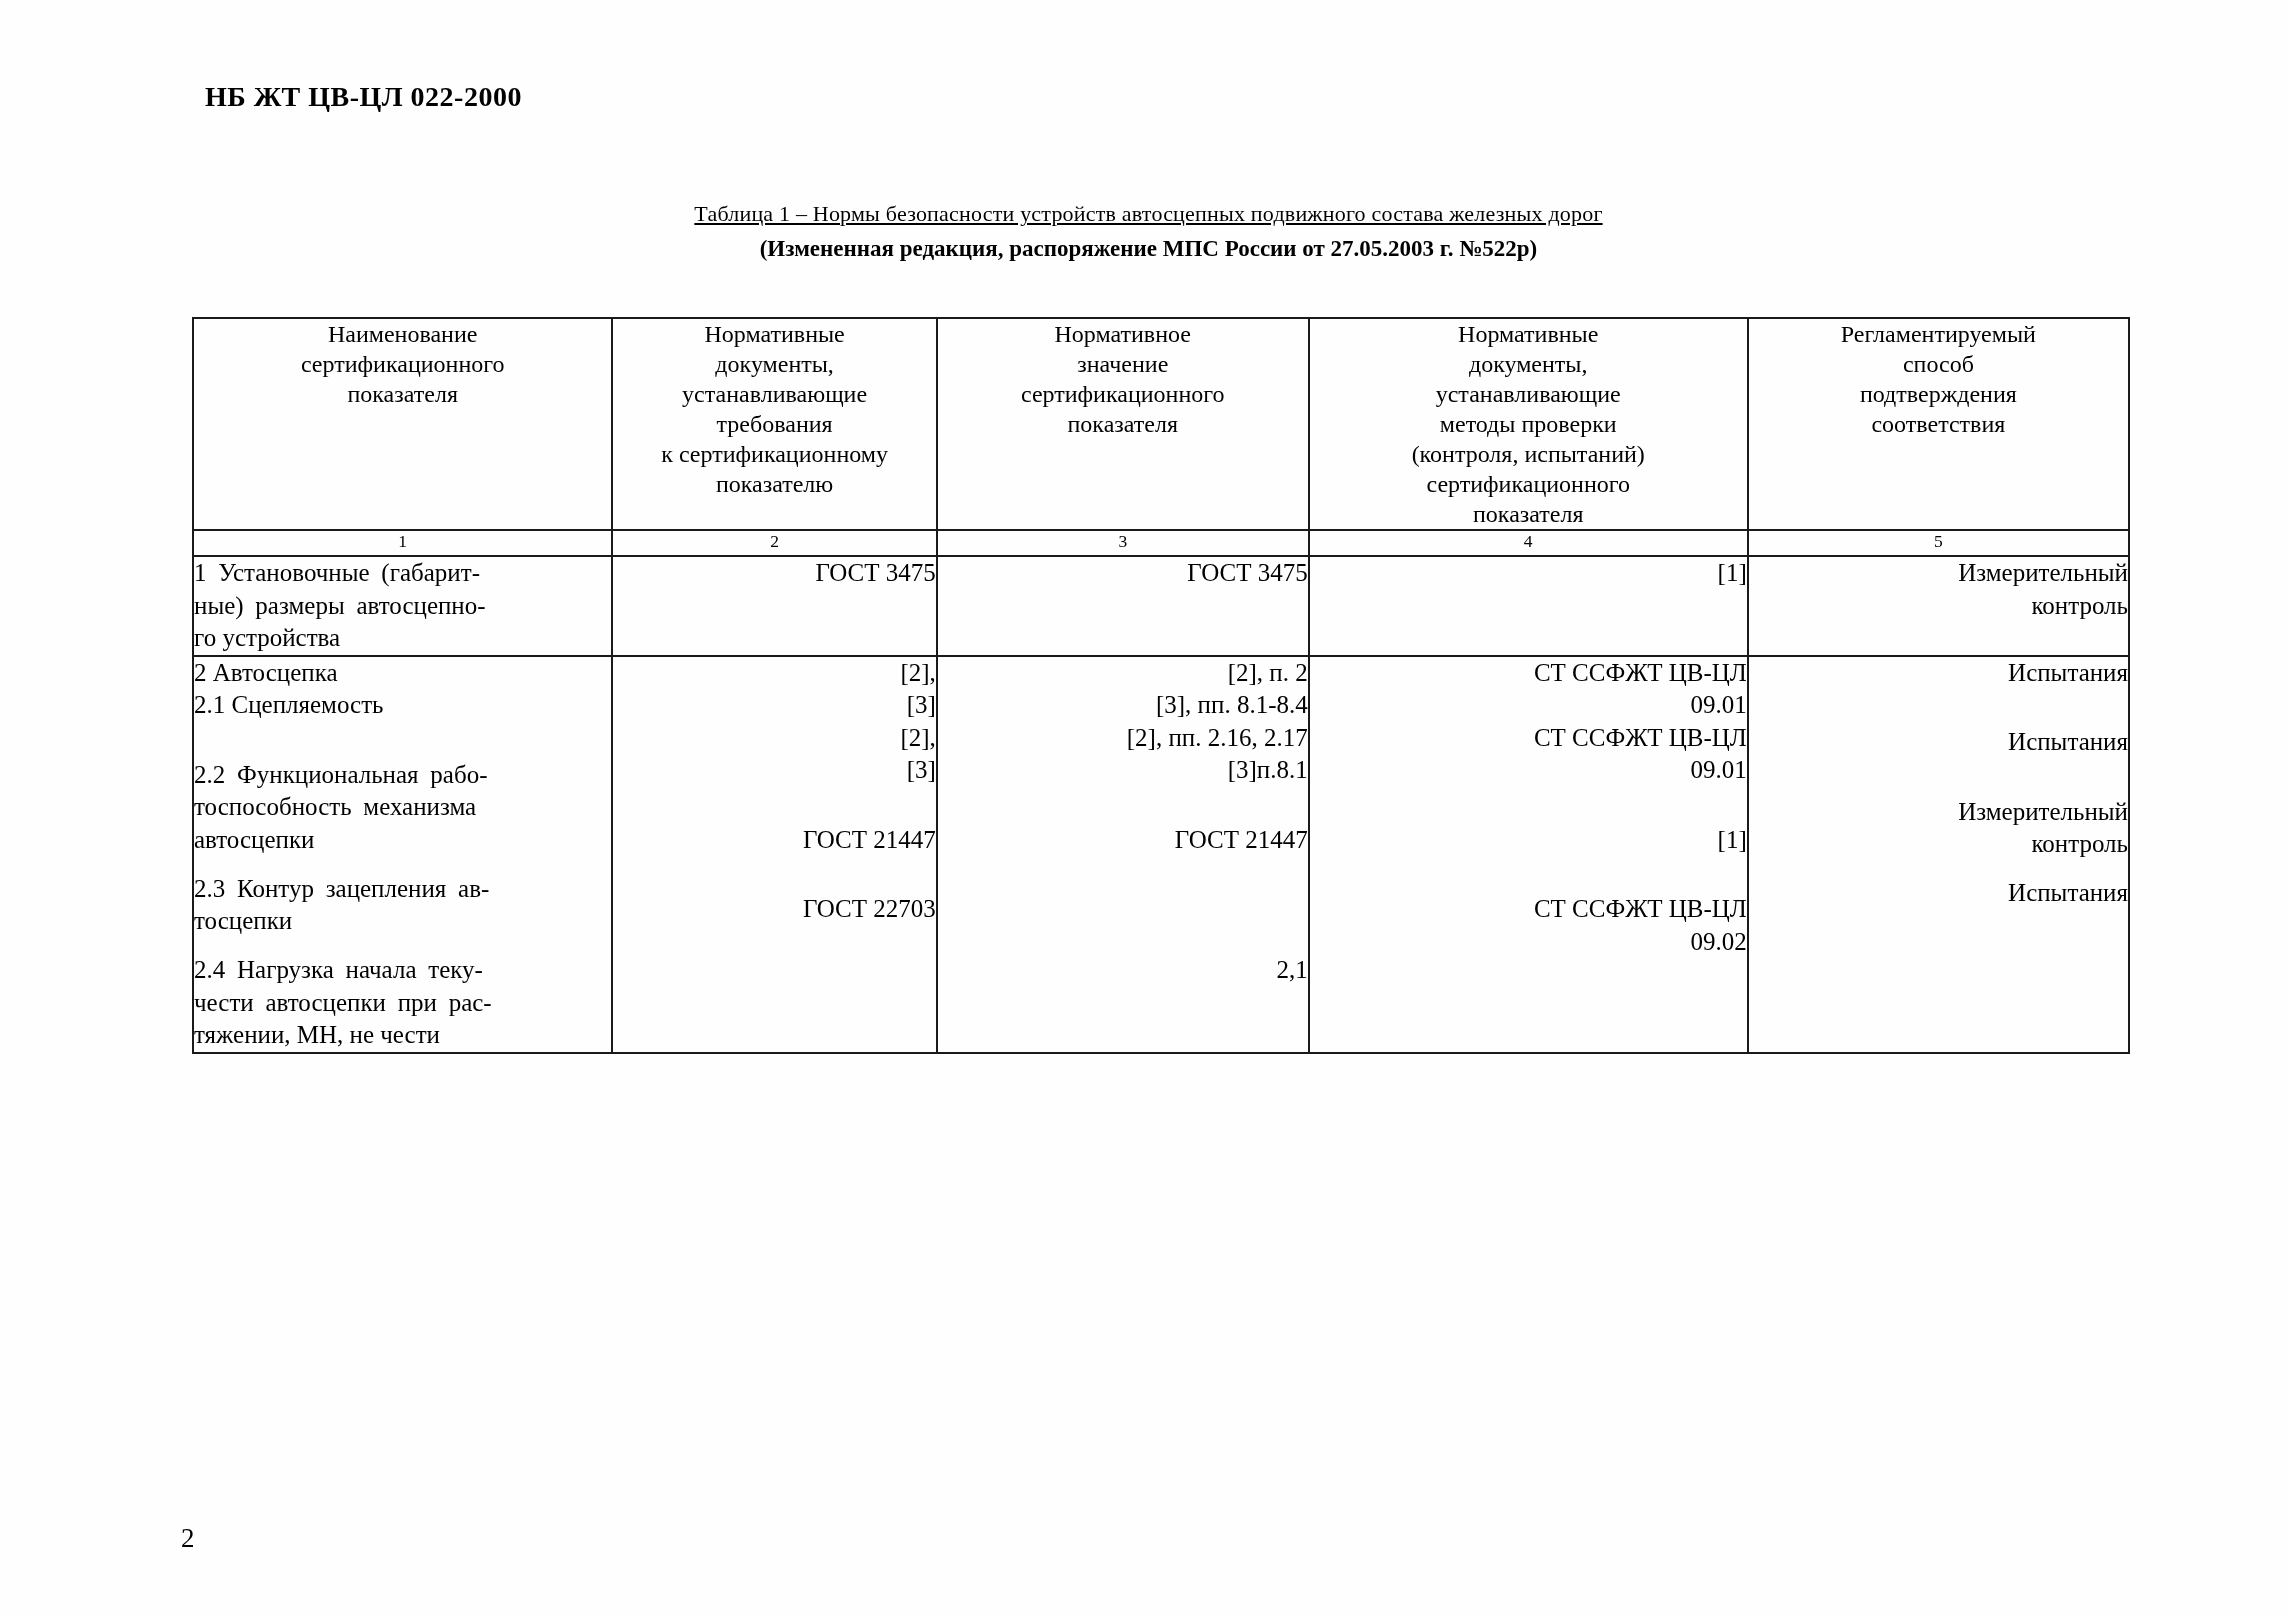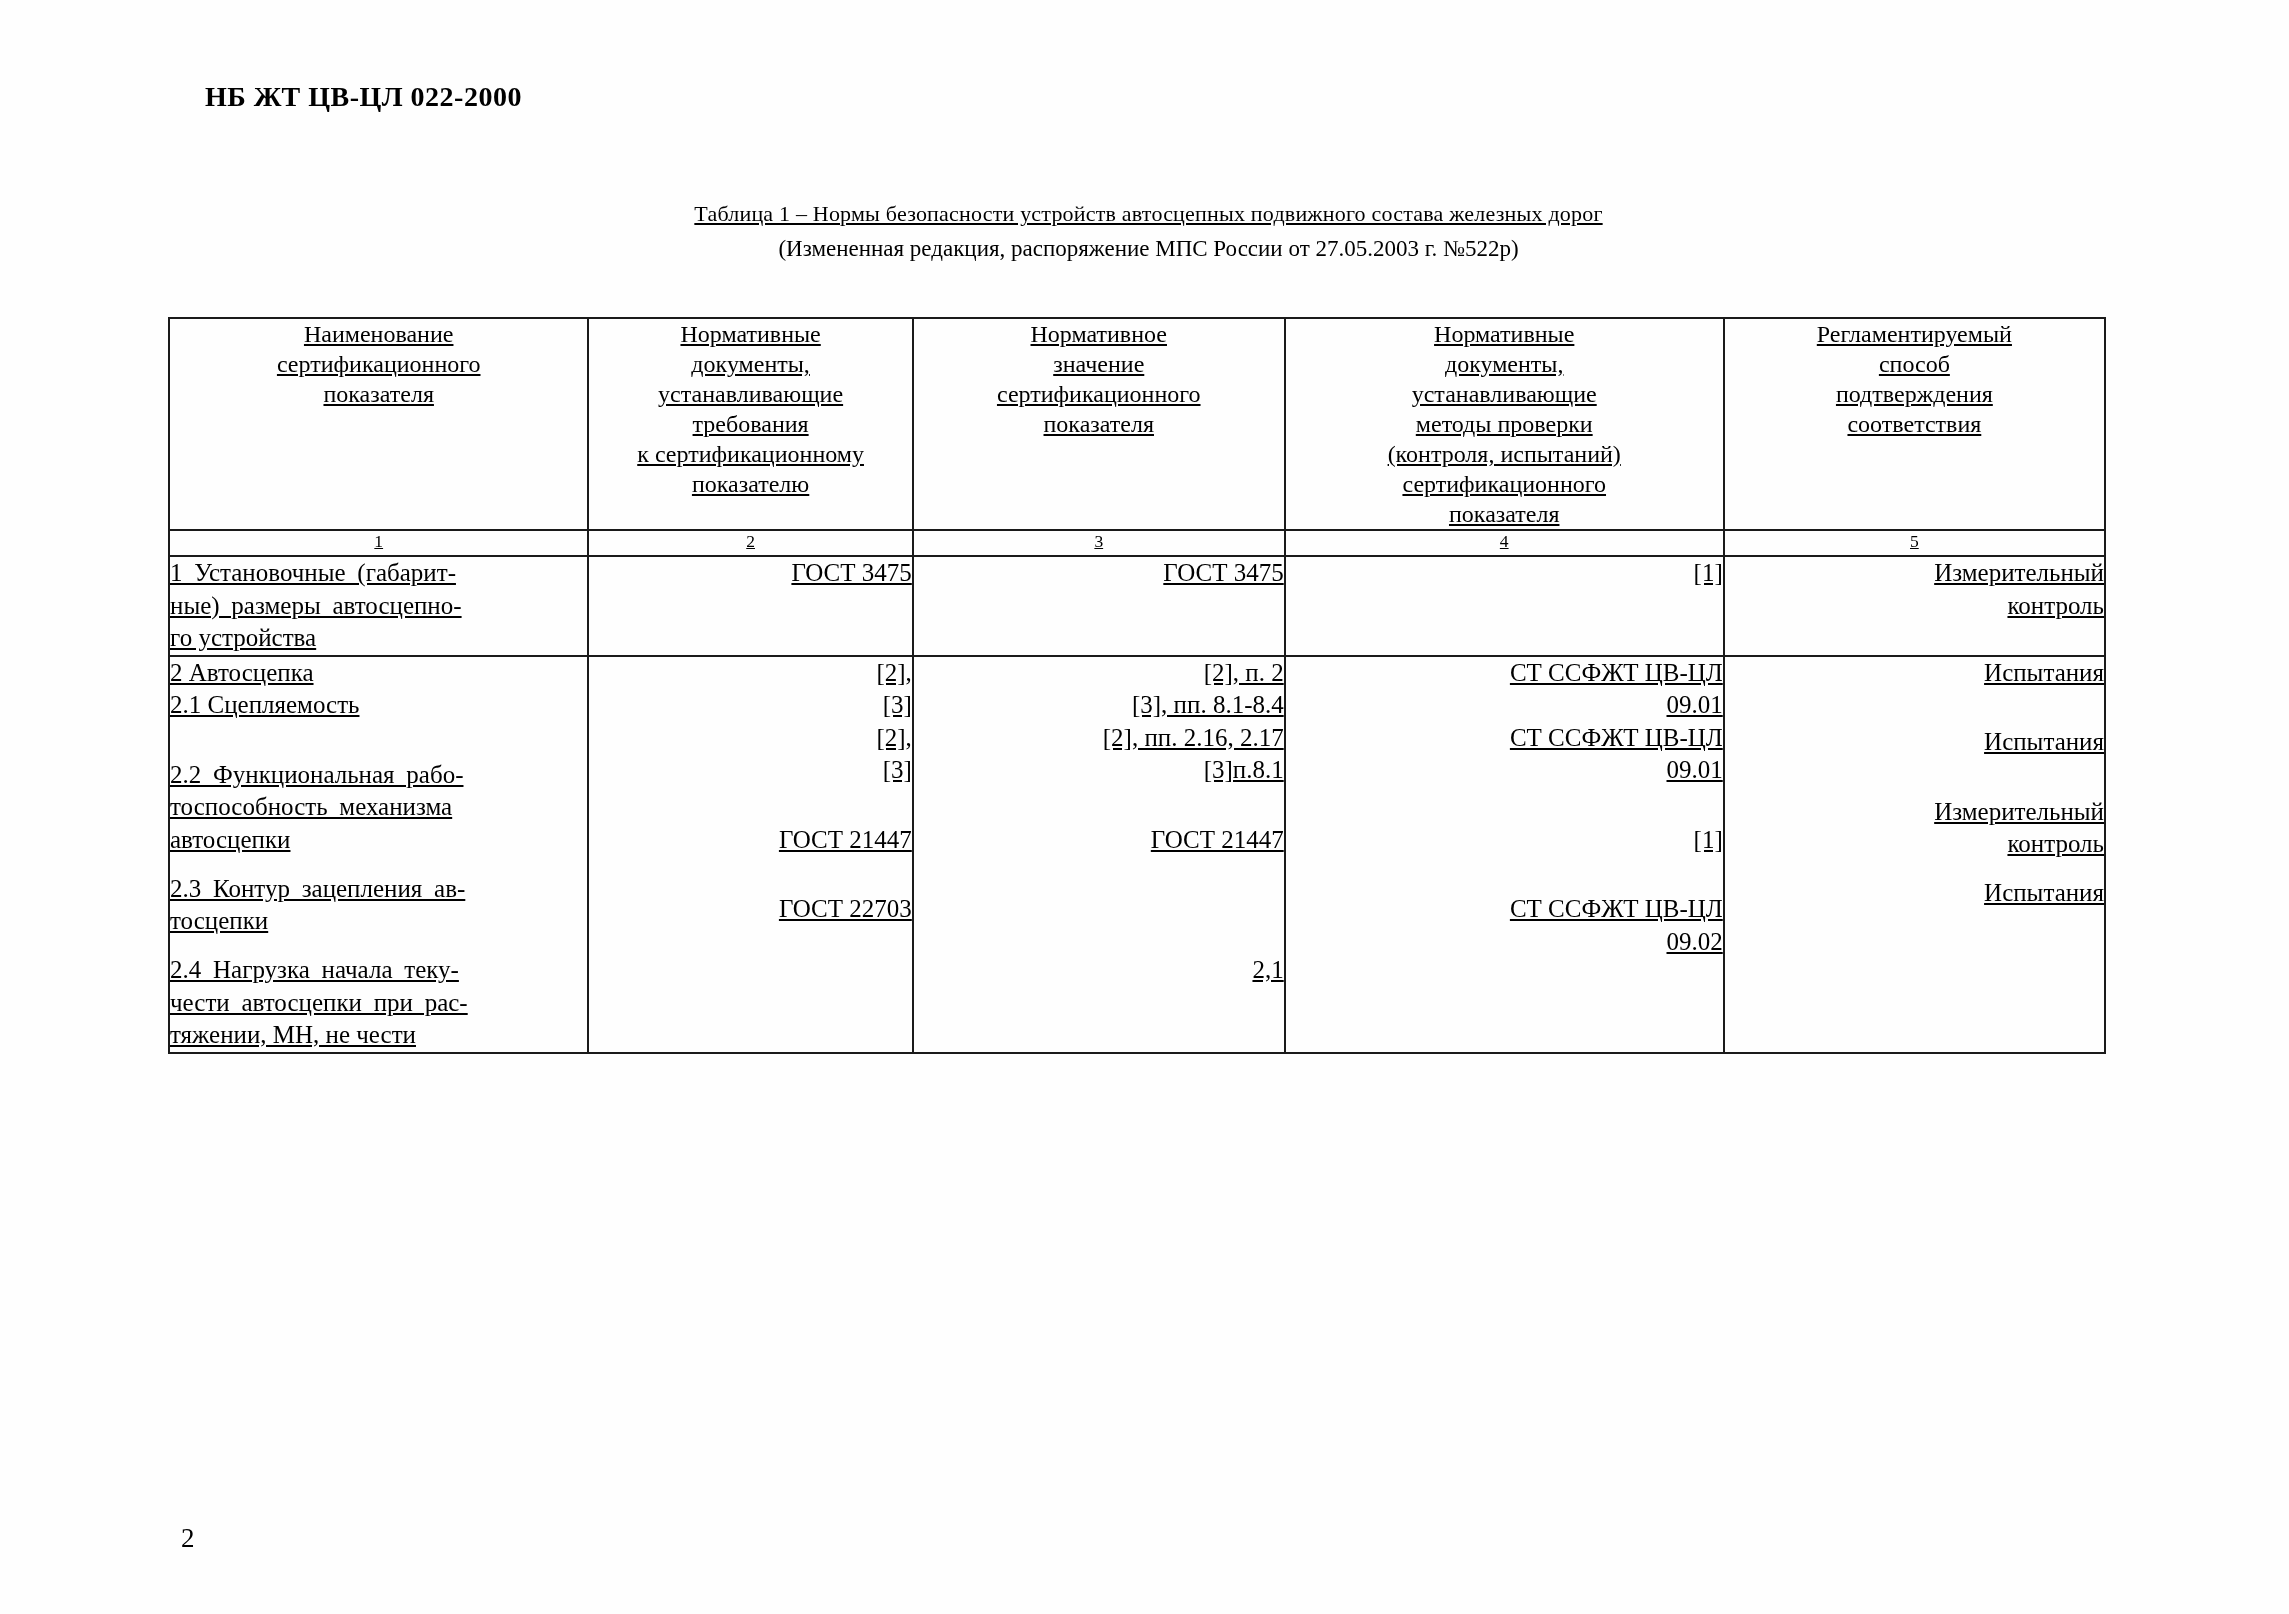--- a/index.html
+++ b/index.html
@@ -38,32 +38,31 @@
     text-align: center;
   }
   .title-main {
     font-size: 22px;
     letter-spacing: 0.2px;
     white-space: nowrap;
     text-decoration: underline;
   }
   .title-sub {
     font-size: 23px;
-    font-weight: normal;
+    font-weight: bold;
     margin-top: 9.2px;
     white-space: nowrap;
   }
   table.norms {
     position: absolute;
-    left: 168px;
+    left: 192px;
     top: 317px;
     width: 1938px;
     border-collapse: collapse;
     table-layout: fixed;
-    text-decoration: underline;
   }
   table.norms td, table.norms th {
     border: 2.8px solid #1a1a1a;
     vertical-align: top;
     padding: 0;
     font-weight: normal;
   }
   .hdr-cell {
     text-align: center;
     font-size: 24px;

